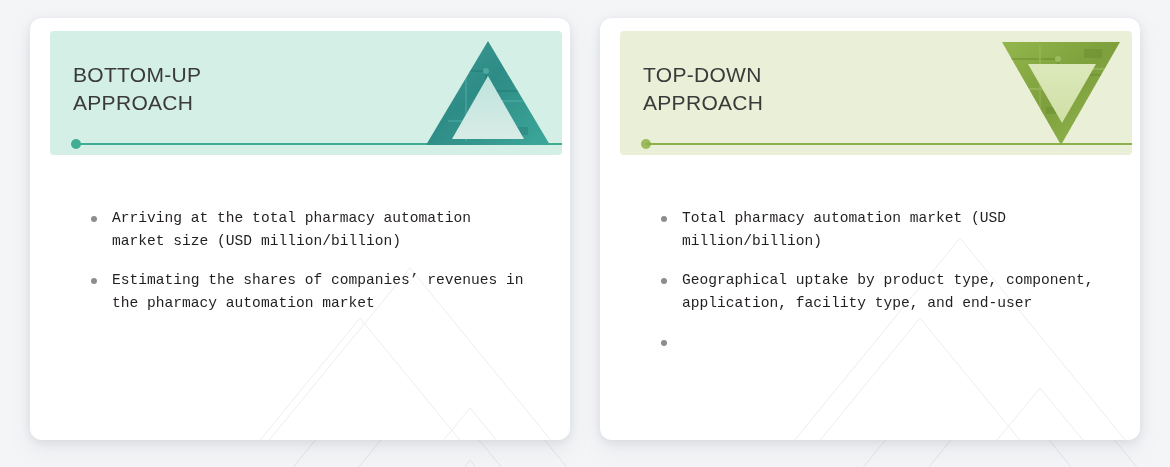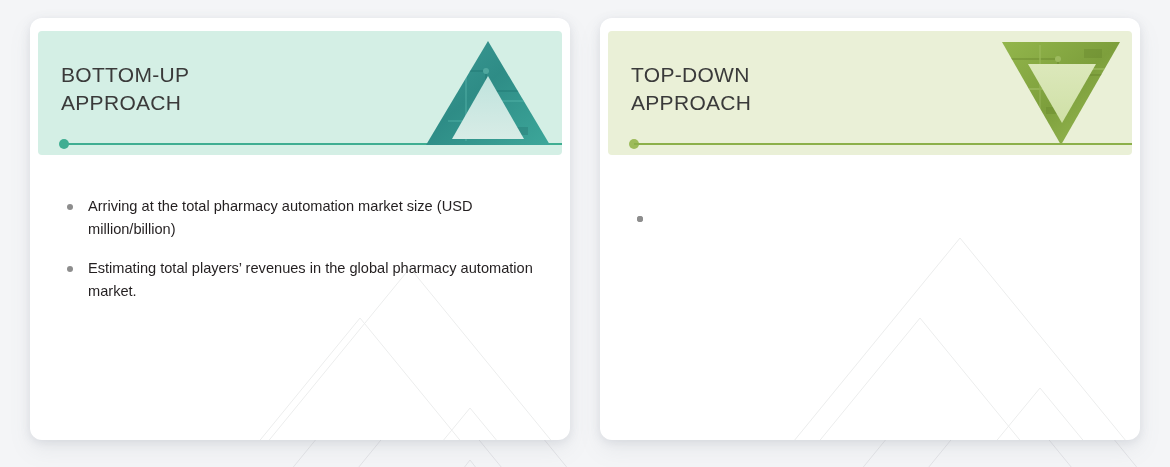--- a/index.html
+++ b/index.html
@@ -35,20 +35,21 @@
 
   .card {
     position: relative;
     flex: 1 1 0;
     background: #ffffff;
     border-radius: 12px;
     box-shadow: 0 2px 10px rgba(120,125,140,0.16), 0 10px 22px rgba(120,125,140,0.10);
     overflow: hidden;
     display: flex;
     flex-direction: column;
+    padding-left: 12px;
   }
 
   .card-watermark {
     position: absolute;
     inset: 0;
     pointer-events: none;
     z-index: 0;
   }
 
   
@@ -117,22 +118,23 @@
 
   
   .card-body {
     position: relative;
     z-index: 1;
     padding: 36px 26px 20px 22px;
     flex: 1 1 auto;
   }
   .bullets {
     list-style: none;
-    margin: 4px;
+    margin: 16px;
     padding: 0;
+    font-family: Liberation Mono, monospace;
   }
   .bullets li {
     position: relative;
     padding-left: 32px;
     margin-bottom: 16px;
     font-size: 14.6px;
     line-height: 23px;
     color: #231f20;
   }
   .bullets li:last-child { margin-bottom: 0; }
@@ -214,21 +216,21 @@
     </header>
 
     <div class="card-body">
       <ul class="bullets">
         <li>
           <span class="marker"></span>
           <span>Arriving at the total pharmacy automation market size (USD million/billion)</span>
         </li>
         <li>
           <span class="marker"></span>
-          <span>Estimating total players’ revenues in the global pharmacy automation market.</span>
+          <span>Estimating the shares of companies’ revenues in the pharmacy automation market</span>
         </li>
       </ul>
     </div>
   </section>
 
   <section class="card green">
     <div class="card-watermark">
       <svg width="540" height="422" viewBox="0 0 540 422" aria-hidden="true">
         <g fill="none" stroke="#eceded" stroke-width="1">
           <path d="M 180 440 L 360 220 L 540 440"></path>
@@ -275,20 +277,25 @@
           </g>
           <polygon points="32,33 100,33 66,92" fill="url(#greenInner)"></polygon>
         </svg>
       </div>
     </header>
 
     <div class="card-body">
       <ul class="bullets">
         <li>
           <span class="marker"></span>
+          <span>Total pharmacy automation market (USD million/billion)</span>
+        </li>
+        <li>
+          <span class="marker"></span>
+          <span>Geographical uptake by product type, component, application, facility type, and end-user</span>
         </li>
         <li>
           <span class="marker"></span>
         </li>
       </ul>
     </div>
   </section>
 
 </div>
 

